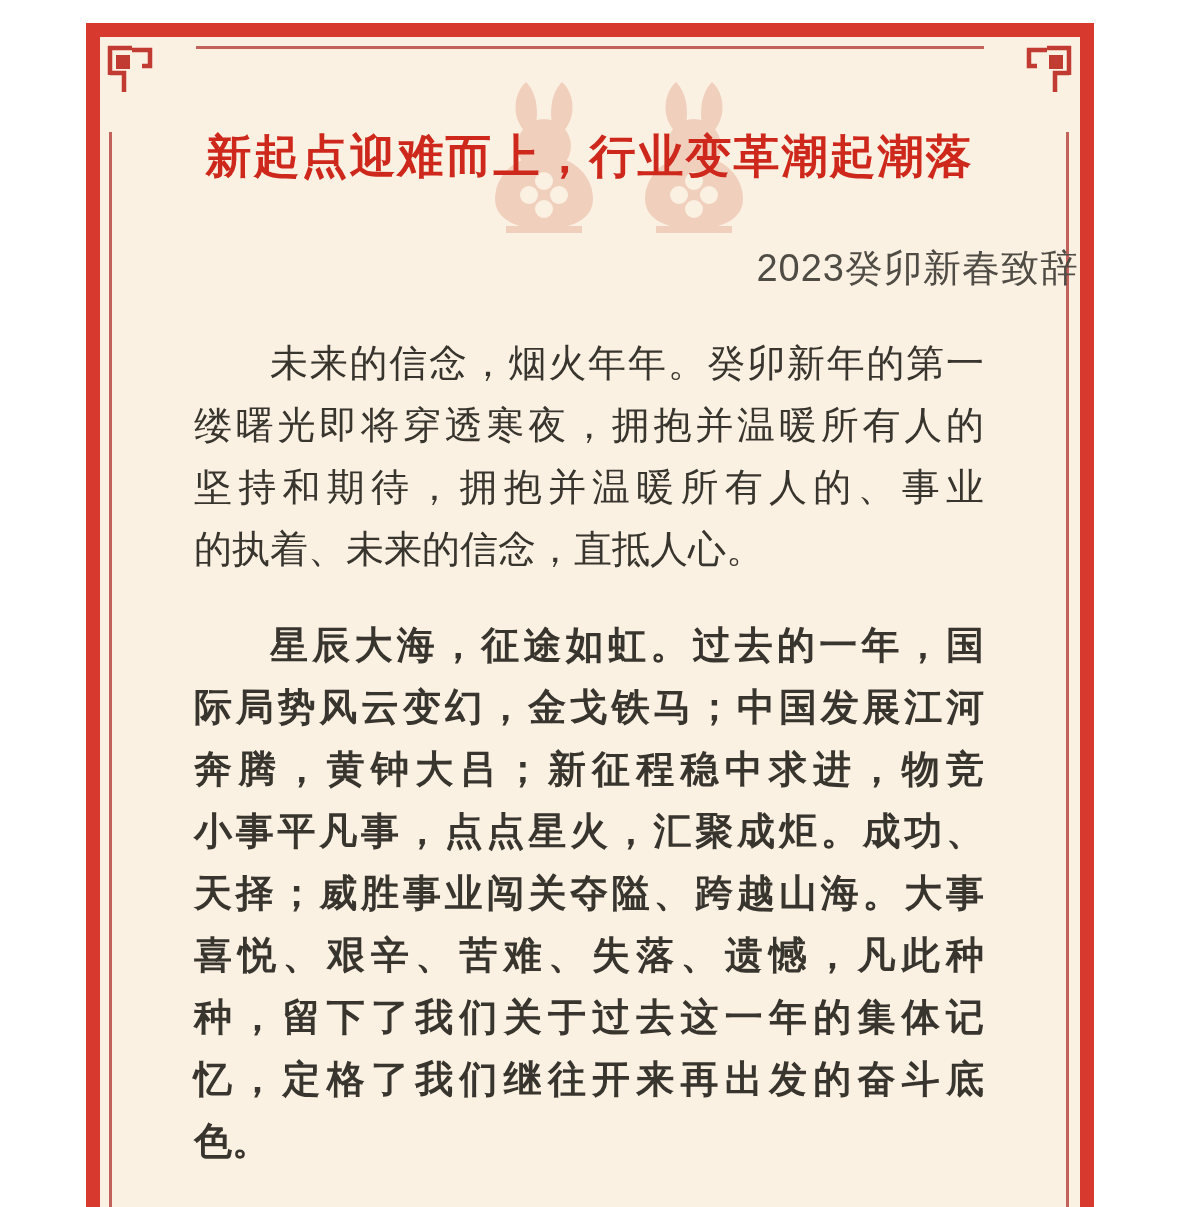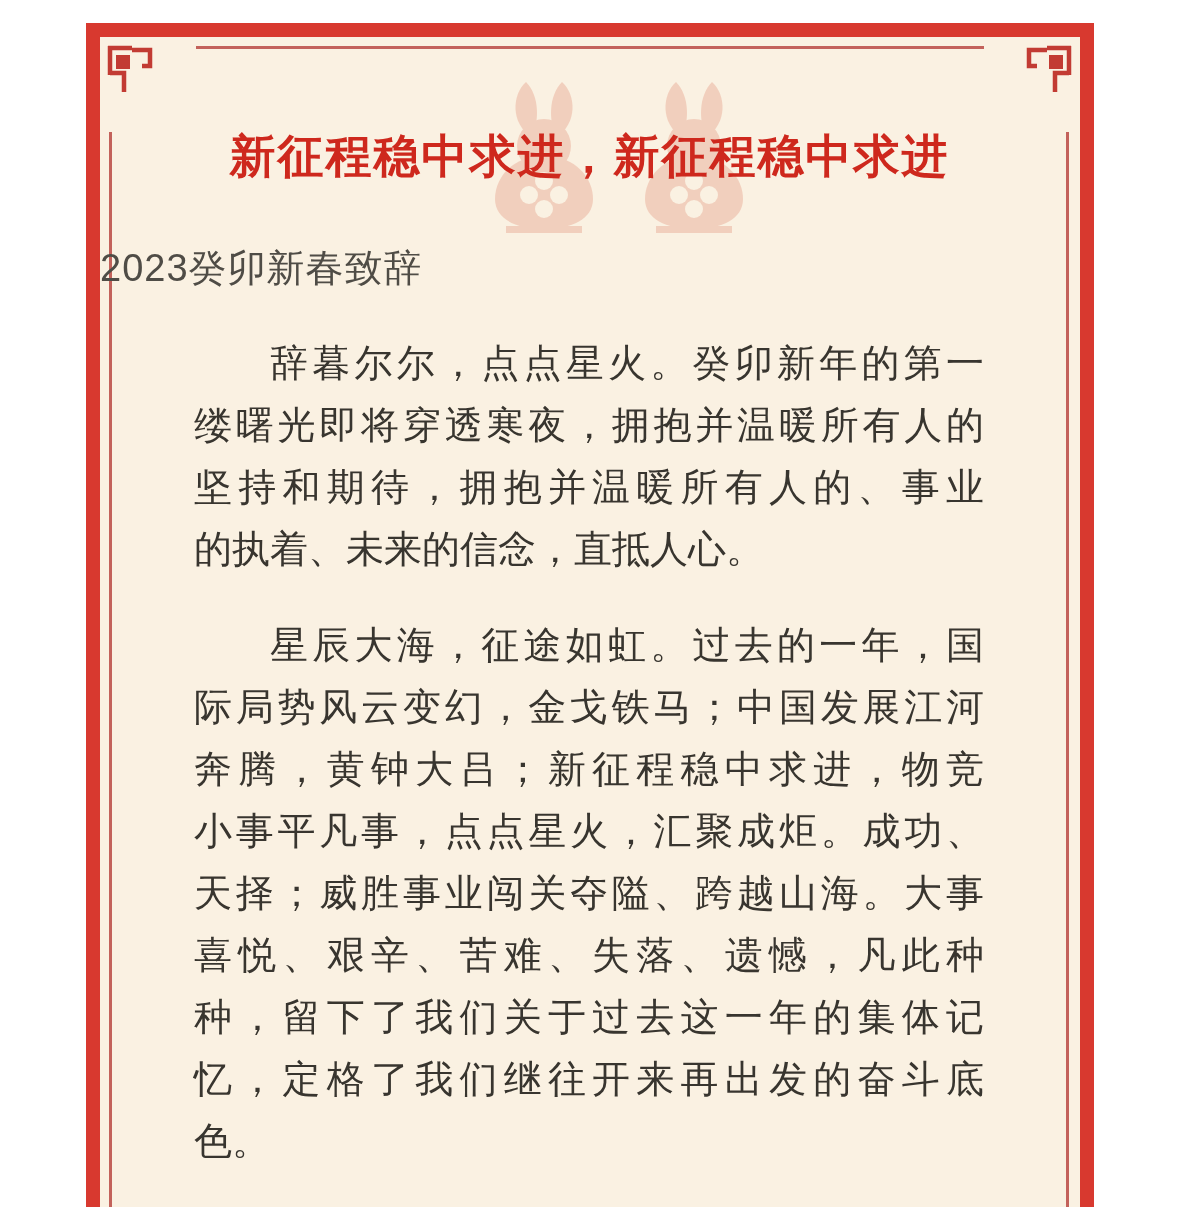--- a/index.html
+++ b/index.html
@@ -48,33 +48,33 @@
     position:absolute;
     left:100px;top:126px;width:979px;
     text-align:center;
     font-size:46px;font-weight:bold;letter-spacing:2px;
     color:var(--title-red);
     z-index:3;
   }
   .page-subtitle{
     position:absolute;
     left:100px;top:243px;width:979px;
-    text-align:left;
+    text-align:right;
     font-size:38px;letter-spacing:1px;
     color:var(--subtitle-text);
     z-index:3;
   }
   .body-paragraphs{
     position:absolute;
     left:194px;top:332px;width:790px;
     color:var(--body-text);
     font-size:38px;line-height:62px;
     z-index:3;
   }
-  .para + .para{margin-top:34px;}
+  .para + .para{margin-top:34px;font-weight:bold;}
   .pline{text-align:justify;text-align-last:justify;}
   .pline.first{text-indent:2em;}
   .pline.last{text-align-last:left;}
 </style>
 </head>
 <body>
 
 <svg width="0" height="0" style="position:absolute" aria-hidden="true">
   <defs>
     <g id="rabbit-shape">
@@ -115,26 +115,26 @@
 
 <svg class="rabbit one" viewBox="0 0 124 154">
   <use href="#rabbit-shape" fill="currentColor"></use>
   <use href="#rabbit-flower" fill="#faf1e2"></use>
 </svg>
 <svg class="rabbit two" viewBox="0 0 124 154">
   <use href="#rabbit-shape" fill="currentColor"></use>
   <use href="#rabbit-flower" fill="#faf1e2"></use>
 </svg>
 
-<h1 class="page-title">新征程稳中求进，新征程稳中求进</h1>
+<h1 class="page-title">新起点迎难而上，行业变革潮起潮落</h1>
 <div class="page-subtitle">2023癸卯新春致辞</div>
 
 <div class="body-paragraphs">
     <div class="para">
-      <div class="pline first">辞暮尔尔，点点星火。癸卯新年的第一</div>
+      <div class="pline first">未来的信念，烟火年年。癸卯新年的第一</div>
       <div class="pline">缕曙光即将穿透寒夜，拥抱并温暖所有人的</div>
       <div class="pline">坚持和期待，拥抱并温暖所有人的、事业</div>
       <div class="pline last">的执着、未来的信念，直抵人心。</div>
     </div>
     <div class="para">
       <div class="pline first">星辰大海，征途如虹。过去的一年，国</div>
       <div class="pline">际局势风云变幻，金戈铁马；中国发展江河</div>
       <div class="pline">奔腾，黄钟大吕；新征程稳中求进，物竞</div>
       <div class="pline">小事平凡事，点点星火，汇聚成炬。成功、</div>
       <div class="pline">天择；威胜事业闯关夺隘、跨越山海。大事</div>

